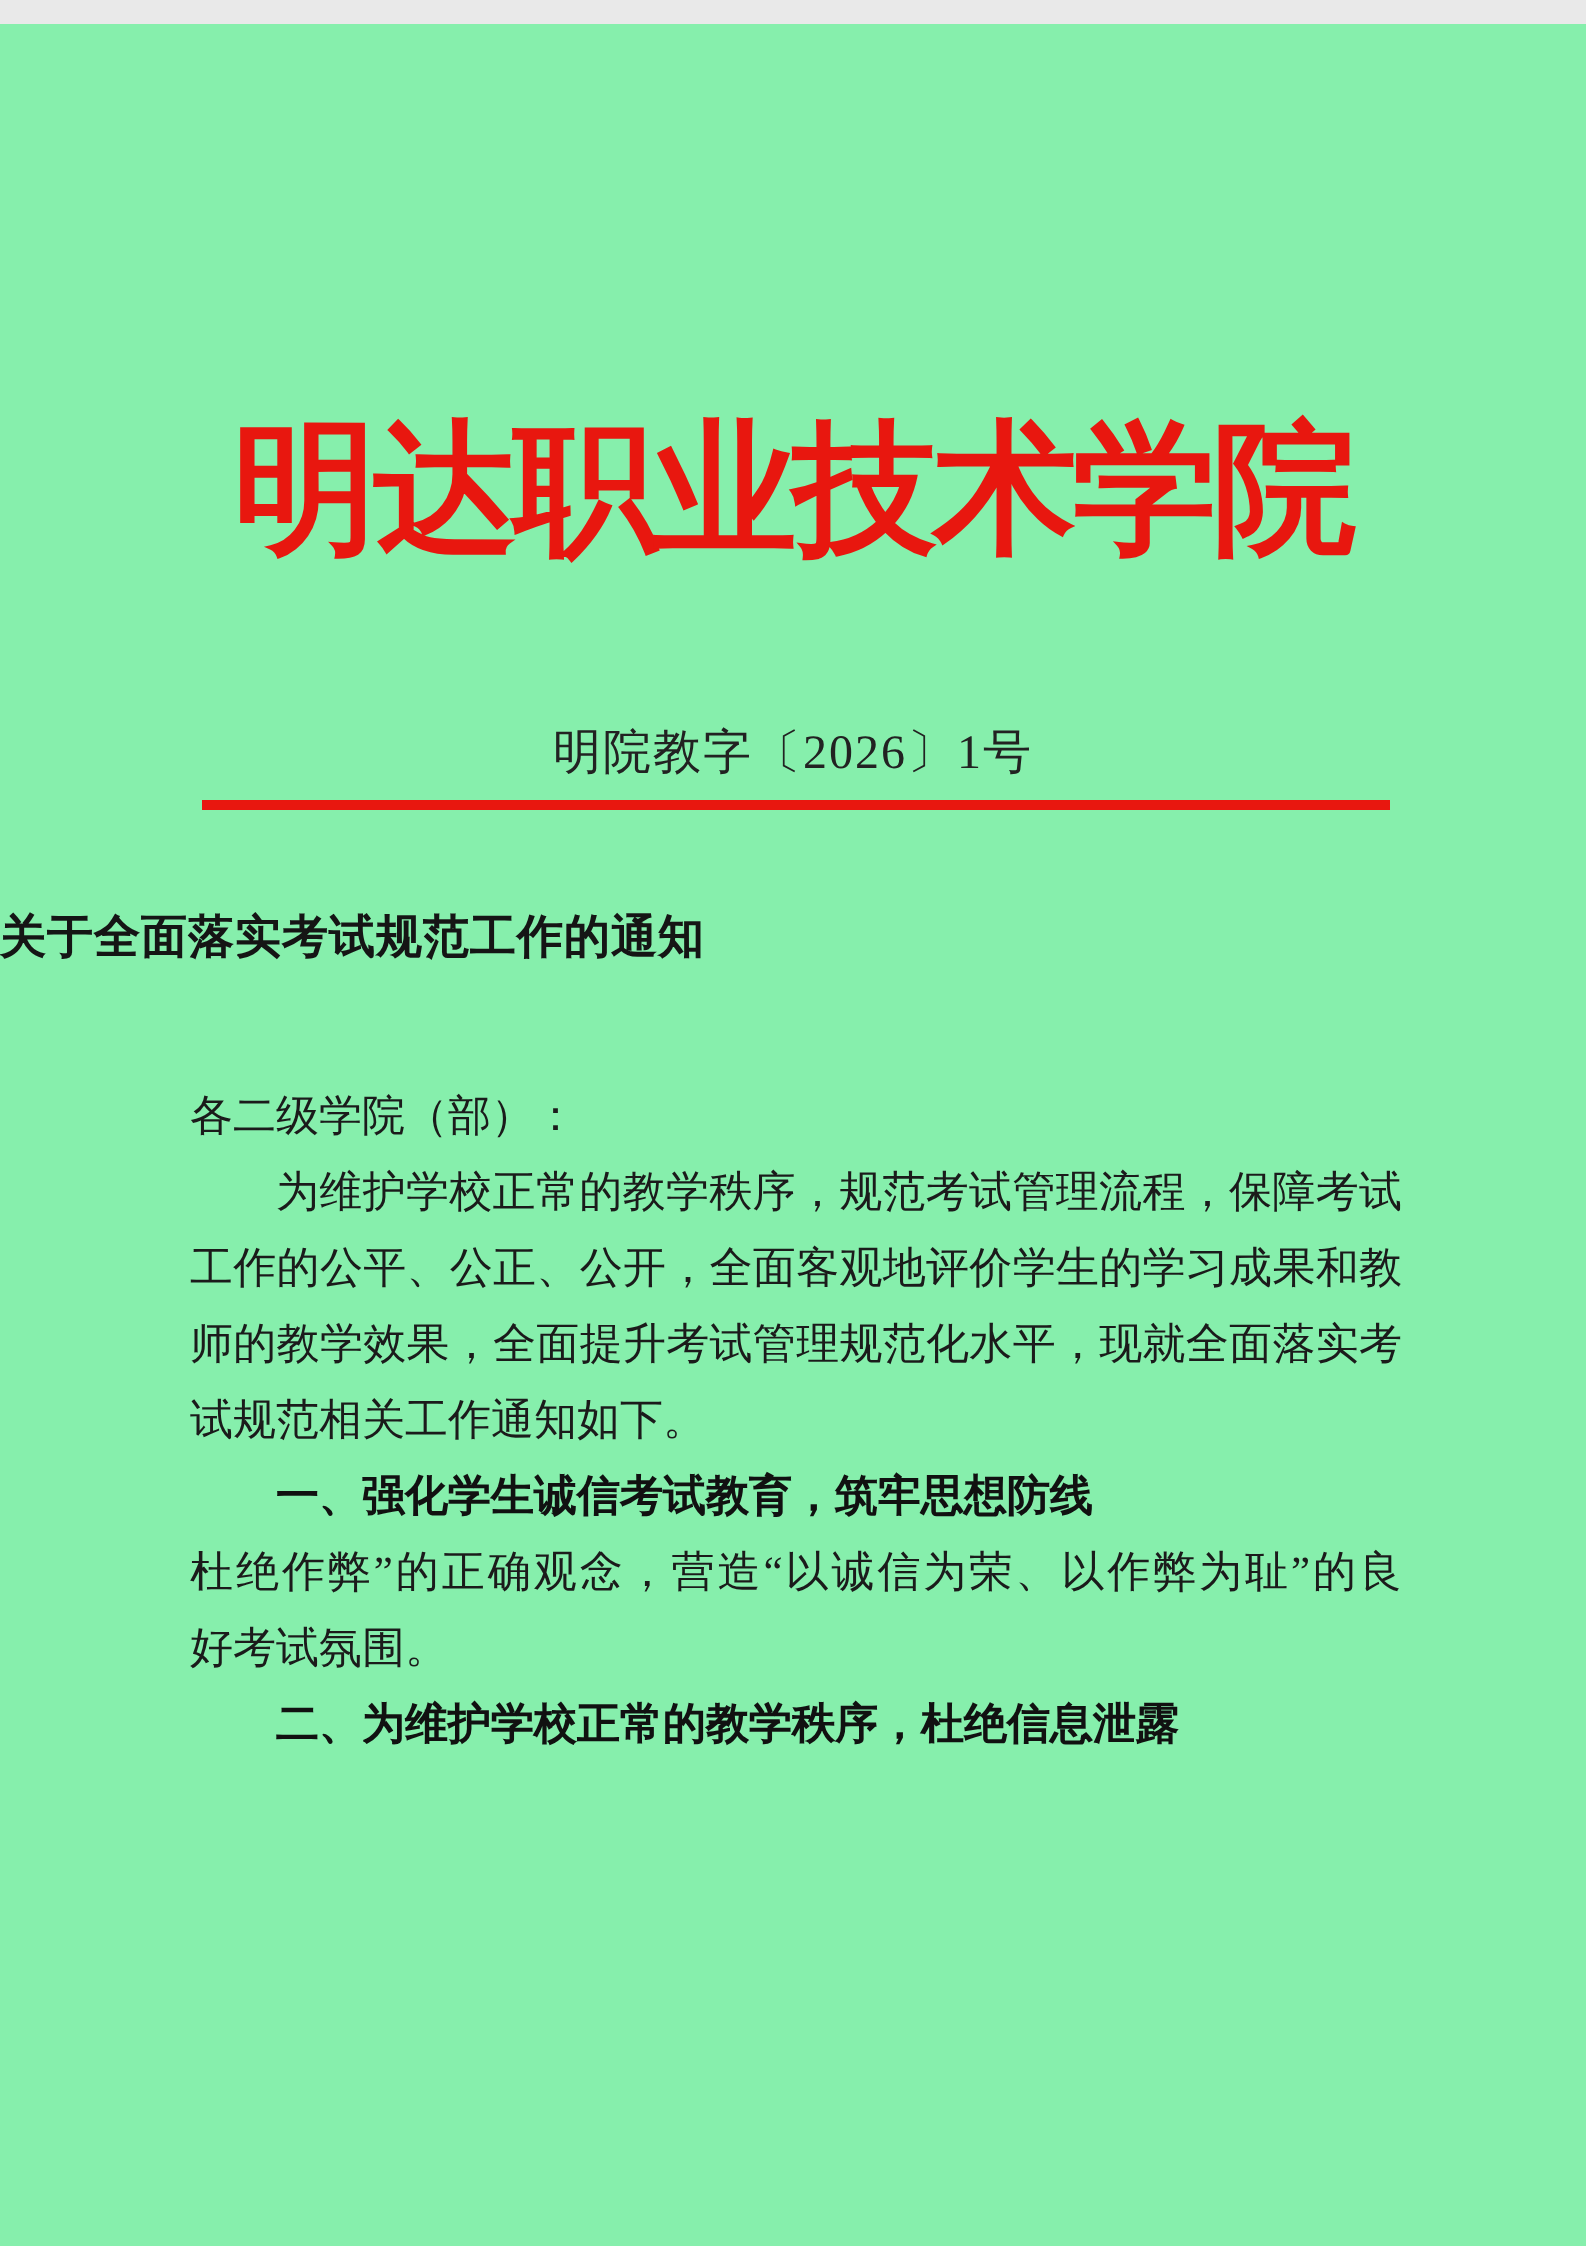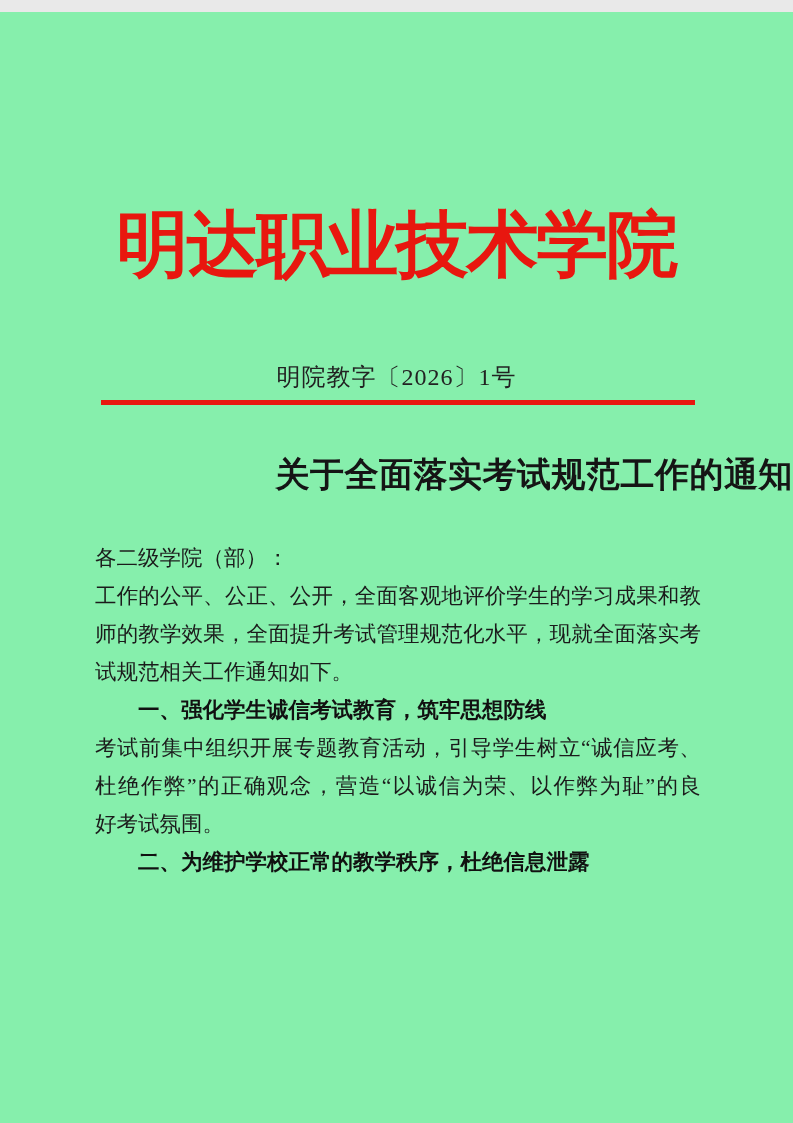--- a/index.html
+++ b/index.html
@@ -48,23 +48,23 @@
     left: 101px;
     width: 594px;
     height: 5px;
     background: #e8170f;
   }
   .doc-title {
     position: absolute;
     top: 443px;
     left: 0;
     width: 100%;
-    text-align: right;
+    text-align: left;
     font-weight: 700;
-    font-size: 34px;
+    font-size: 23px;
     line-height: 1.2;
     letter-spacing: 0.5px;
     color: #151515;
     white-space: nowrap;
   }
   .body-text {
     position: absolute;
     top: 527px;
     left: 95px;
     width: 606px;
@@ -97,23 +97,23 @@
   <div class="letterhead">明达职业技术学院</div>
 
   <div class="doc-number">明院教字〔2026〕1号</div>
 
   <div class="red-rule"></div>
 
   <div class="doc-title">关于全面落实考试规范工作的通知</div>
 
   <div class="body-text">
     <div class="line">各二级学院（部）：</div>
+    <div class="line indent fill">为维护学校正常的教学秩序，规范考试管理流程，保障考试</div>
     <div class="line fill">工作的公平、公正、公开，全面客观地评价学生的学习成果和教</div>
     <div class="line fill">师的教学效果，全面提升考试管理规范化水平，现就全面落实考</div>
     <div class="line">试规范相关工作通知如下。</div>
     <div class="line indent heading">一、强化学生诚信考试教育，筑牢思想防线</div>
-    <div class="line fill">考试前集中组织开展专题教育活动，引导学生树立“诚信应考、</div>
     <div class="line fill">杜绝作弊”的正确观念，营造“以诚信为荣、以作弊为耻”的良</div>
     <div class="line">好考试氛围。</div>
     <div class="line indent heading">二、为维护学校正常的教学秩序，杜绝信息泄露</div>
   </div>
 
 </div>
 
 </body></html>

